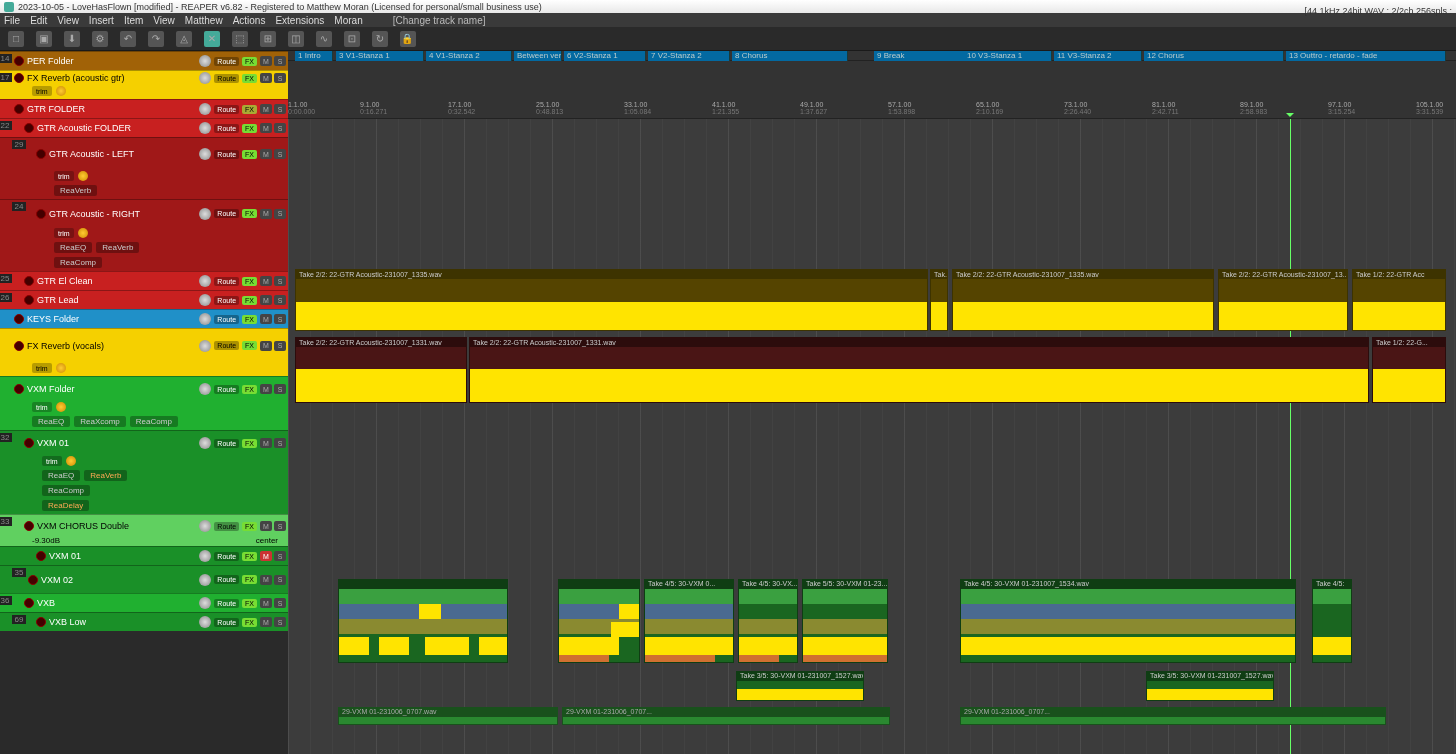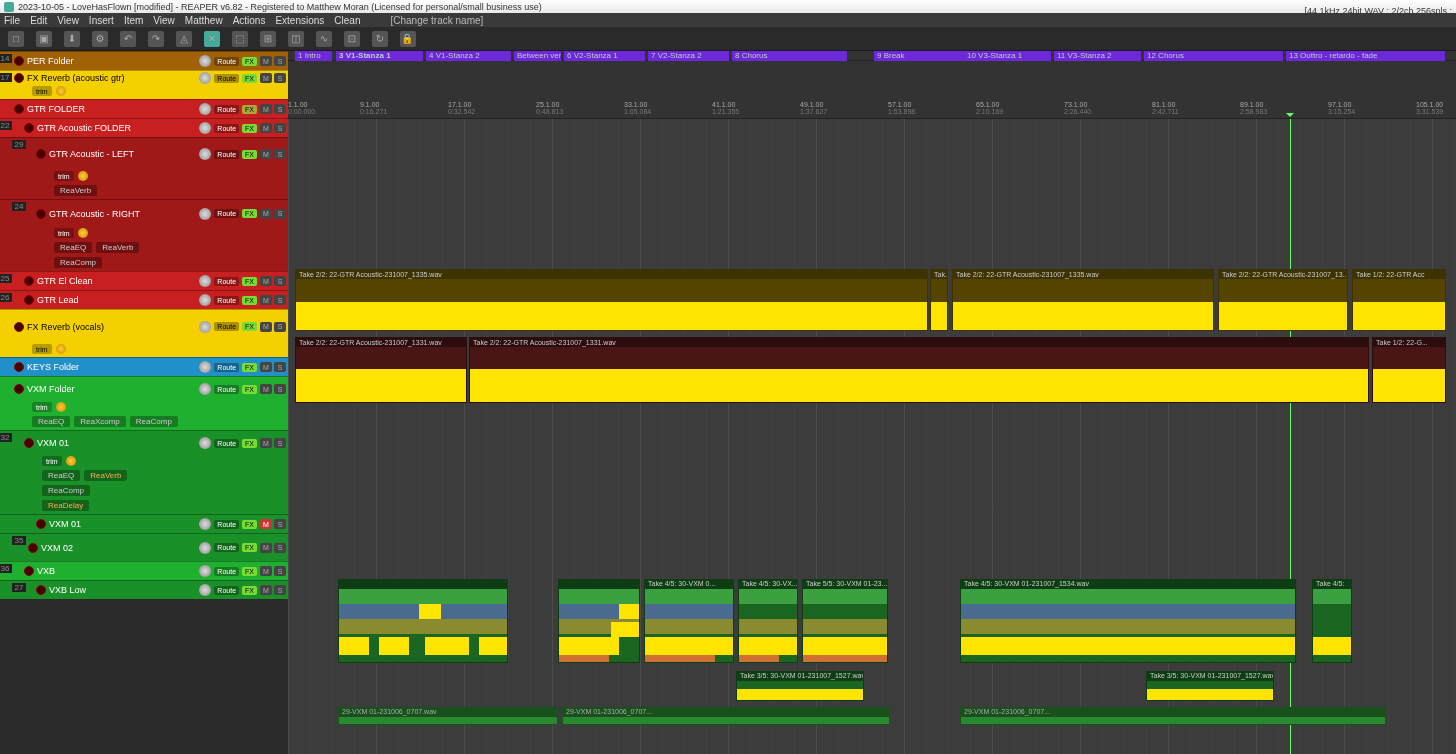--- a/index.html
+++ b/index.html
@@ -46,21 +46,21 @@
 .t-red { background:#c82020; color:#fff; }
 .t-red2 { background:#a01818; color:#fff; }
 .t-cyan { background:#2090c8; color:#fff; }
 .t-green { background:#20b030; color:#fff; }
 .t-green2 { background:#1a9028; color:#fff; }
 .t-greenlt { background:#60d060; color:#000; }
 
 
 .arrange { flex:1; background:#3c3c3c; position:relative; overflow:hidden; }
 .regions { height:10px; background:#333; position:relative; border-bottom:1px solid #222; }
-.region { position:absolute; height:10px; background:#6d28d9; font-size:8px; color:#bcc; padding:0 3px; border-right:1px solid #1a3a3a; white-space:nowrap; overflow:hidden; }
+.region { position:absolute; height:10px; background:#0369a1; font-size:8px; color:#bcc; padding:0 3px; border-right:1px solid #1a3a3a; white-space:nowrap; overflow:hidden; }
 .spacer { height:40px; background:#333; }
 .ruler { height:18px; background:#333; position:relative; border-bottom:1px solid #222; }
 .rtick { position:absolute; font-size:7px; color:#aaa; top:0; }
 .rtick .sub { color:#777; font-size:7px; }
 .lanes { position:absolute; top:68px; left:0; right:0; bottom:0; }
 .lanes::before { content:""; position:absolute; inset:0; background:repeating-linear-gradient(90deg,rgba(255,255,255,.03) 0 1px,transparent 1px 22px),repeating-linear-gradient(90deg,rgba(255,255,255,.06) 0 1px,transparent 1px 88px); }
 .playcursor { position:absolute; top:0; bottom:0; width:1px; background:#6f6; left:1002px; }
 .playcursor::before { content:""; position:absolute; top:-6px; left:-4px; border:4px solid transparent; border-top-color:#6f6; }
 
 .item { position:absolute; background:#665500; border:1px solid rgba(0,0,0,.4); overflow:hidden; }
@@ -93,21 +93,21 @@
 <div class="menubar">
   <span>File</span>
   <span>Edit</span>
   <span>View</span>
   <span>Insert</span>
   <span>Item</span>
   <span>View</span>
   <span>Matthew</span>
   <span>Actions</span>
   <span>Extensions</span>
-  <span>Clean</span>
+  <span>Moran</span>
   <span class="status">[Change track name]</span>
 </div>
 
 <div class="toolbar">
   <div class="tbtn">□</div>
   <div class="tbtn">▣</div>
   <div class="tbtn">⬇</div>
   <div class="tbtn">⚙</div>
   <div class="tbtn">↶</div>
   <div class="tbtn">↷</div>
@@ -262,54 +262,54 @@
           <div class="knob"></div>
           <span class="route">Route</span>
           <span class="fx on">FX</span>
           <div class="ms">
             <div class="mbtn">M</div>
             <div class="sbtn">S</div>
           </div>
         </div>
     </div>
 
+    <div class="track t-cyan">
+      <div class="tbody">
+          <div class="rec"></div>
+          <span class="tname">KEYS Folder</span>
+          <div class="knob"></div>
+          <span class="route">Route</span>
+          <span class="fx on">FX</span>
+          <div class="ms">
+            <div class="mbtn">M</div>
+            <div class="sbtn">S</div>
+          </div>
+        </div>
+    </div>
+
     <div class="track t-yellow" style="flex-direction:column;align-items:stretch;height:48px">
       <div class="tbody">
           <div class="rec"></div>
           <span class="tname">FX Reverb (vocals)</span>
           <div class="knob"></div>
           <span class="route">Route</span>
           <span class="fx on">FX</span>
           <div class="ms">
             <div class="mbtn">M</div>
             <div class="sbtn">S</div>
           </div>
         </div>
       <div class="fxrow">
           <span class="trim">
             <span>trim</span>
           </span>
           <div class="trimknob"></div>
         </div>
     </div>
 
-    <div class="track t-cyan">
-      <div class="tbody">
-          <div class="rec"></div>
-          <span class="tname">KEYS Folder</span>
-          <div class="knob"></div>
-          <span class="route">Route</span>
-          <span class="fx on">FX</span>
-          <div class="ms">
-            <div class="mbtn">M</div>
-            <div class="sbtn">S</div>
-          </div>
-        </div>
-    </div>
-
     <div class="track t-green" style="flex-direction:column;align-items:stretch;height:54px">
       <div class="tbody">
           <div class="rec"></div>
           <span class="tname">VXM Folder</span>
           <div class="knob"></div>
           <span class="route">Route</span>
           <span class="fx on">FX</span>
           <div class="ms">
             <div class="mbtn">M</div>
             <div class="sbtn">S</div>
@@ -352,20 +352,38 @@
           <span class="fxchip orange">ReaVerb</span>
         </div>
       <div class="fxrow">
           <span class="fxchip">ReaComp</span>
         </div>
       <div class="fxrow">
           <span class="fxchip orange">ReaDelay</span>
         </div>
     </div>
 
+    <div class="track t-greenlt" style="flex-direction:column;align-items:stretch;padding-left:12px;height:32px">
+      <div class="tbody">
+          <span class="tnum">33</span>
+          <div class="rec"></div>
+          <span class="tname">VXM CHORUS Double</span>
+          <div class="knob"></div>
+          <span class="route">Route</span>
+          <span class="fx on">FX</span>
+          <div class="ms">
+            <div class="mbtn">M</div>
+            <div class="sbtn">S</div>
+          </div>
+        </div>
+      <div style="display:flex;justify-content:space-between;padding:0 8px 0 20px;font-size:8px">
+          <span>-9.30dB</span>
+          <span>center</span>
+        </div>
+    </div>
 
     <div class="track t-green2" style="padding-left:24px">
       <div class="tbody">
           <div class="rec"></div>
           <span class="tname">VXM 01</span>
           <div class="knob"></div>
           <span class="route">Route</span>
           <span class="fx on">FX</span>
           <div class="ms">
             <div class="mbtn on">M</div>
@@ -399,38 +417,38 @@
           <span class="fx on">FX</span>
           <div class="ms">
             <div class="mbtn">M</div>
             <div class="sbtn">S</div>
           </div>
         </div>
     </div>
 
     <div class="track t-green2" style="padding-left:24px">
       <div class="tbody">
-          <span class="tnum" style="left:12px">27</span>
+          <span class="tnum" style="left:12px">69</span>
           <div class="rec"></div>
           <span class="tname">VXB Low</span>
           <div class="knob"></div>
           <span class="route">Route</span>
           <span class="fx on">FX</span>
           <div class="ms">
             <div class="mbtn">M</div>
             <div class="sbtn">S</div>
           </div>
         </div>
     </div>
   </div>
 
   <div class="arrange">
     <div class="regions" id="regions">
         <div class="region" style="left: 7px; width: 38px;">1 Intro</div>
-        <div class="region" style="left: 48px; width: 88px; font-weight: bold;">3 V1-Stanza 1</div>
+        <div class="region" style="left: 48px; width: 88px;">3 V1-Stanza 1</div>
         <div class="region" style="left: 138px; width: 86px;">4 V1-Stanza 2</div>
         <div class="region" style="left: 226px; width: 48px;">Between verse</div>
         <div class="region" style="left: 276px; width: 82px;">6 V2-Stanza 1</div>
         <div class="region" style="left: 360px; width: 82px;">7 V2-Stanza 2</div>
         <div class="region" style="left: 444px; width: 116px;">8 Chorus</div>
         <div class="region" style="left: 586px; width: 100px;">9 Break</div>
         <div class="region" style="left: 676px; width: 88px;">10 V3-Stanza 1</div>
         <div class="region" style="left: 766px; width: 88px;">11 V3-Stanza 2</div>
         <div class="region" style="left: 856px; width: 140px;">12 Chorus</div>
         <div class="region" style="left: 998px; width: 160px;">13 Outtro - retardo - fade</div>

